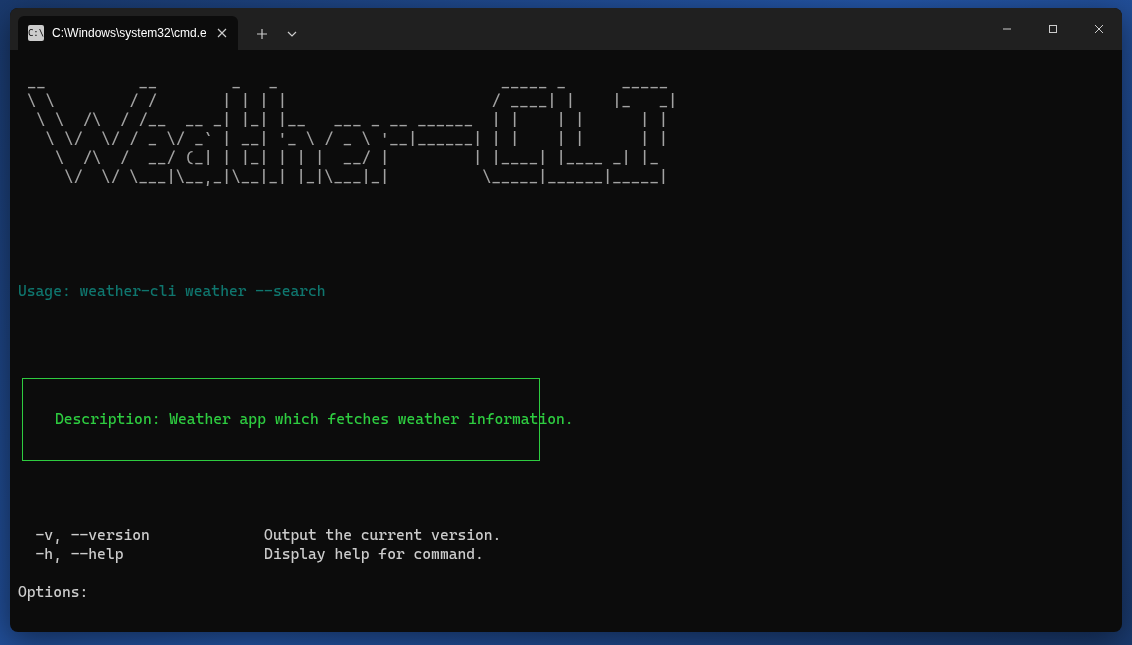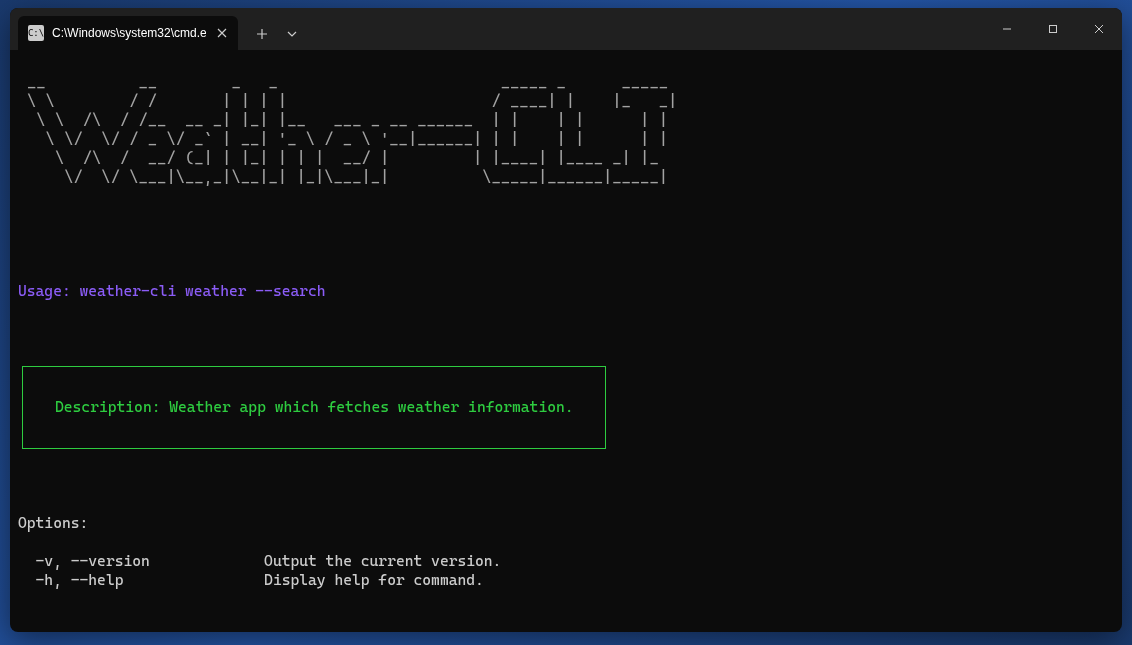--- a/index.html
+++ b/index.html
@@ -115,27 +115,27 @@
       line-height: 19px;
       color: #cccccc;
       white-space: pre;
       overflow: hidden;
     }
     .ascii-art {
       color: #a3a3a3;
       letter-spacing: 0.5px;
     }
     .usage-line {
-      color: #8b5cf6;
+      color: #0f766e;
     }
     .description-box {
       border: 1px solid #2ecc40;
       padding: 12px 0 12px 0;
-      margin: 8px 0 8px 4px;
-      width: 584px;
+      margin: 20px 0 8px 4px;
+      width: 518px;
     }
     .description-text {
       color: #2ecc40;
       padding-left: 32px;
     }
     .blank-line { height: 19px; }
   </style>
 </head>
 <body>
 
@@ -189,21 +189,21 @@
     \  /\  /  __/ (_| | |_| | | |  __/ |         | |____| |____ _| |_
      \/  \/ \___|\__,_|\__|_| |_|\___|_|          \_____|______|_____|</div>
 <div class="blank-line"></div>
 <div class="blank-line"></div>
 <div class="usage-line">Usage: weather-cli weather --search</div>
 <div class="blank-line"></div>
 <div class="description-box">
 <div class="description-text">Description: Weather app which fetches weather information.</div>
 </div>
 <div class="blank-line"></div>
+<div id="options-container"><div>  -v, --version             Output the current version.</div><div>  -h, --help                Display help for command.</div></div>
 <div>Options:</div>
-<div id="options-container"><div>  -v, --version             Output the current version.</div><div>  -h, --help                Display help for command.</div></div>
 <div class="blank-line"></div>
 
 
 
 
   </div>
 </div>
 
 </body></html>

